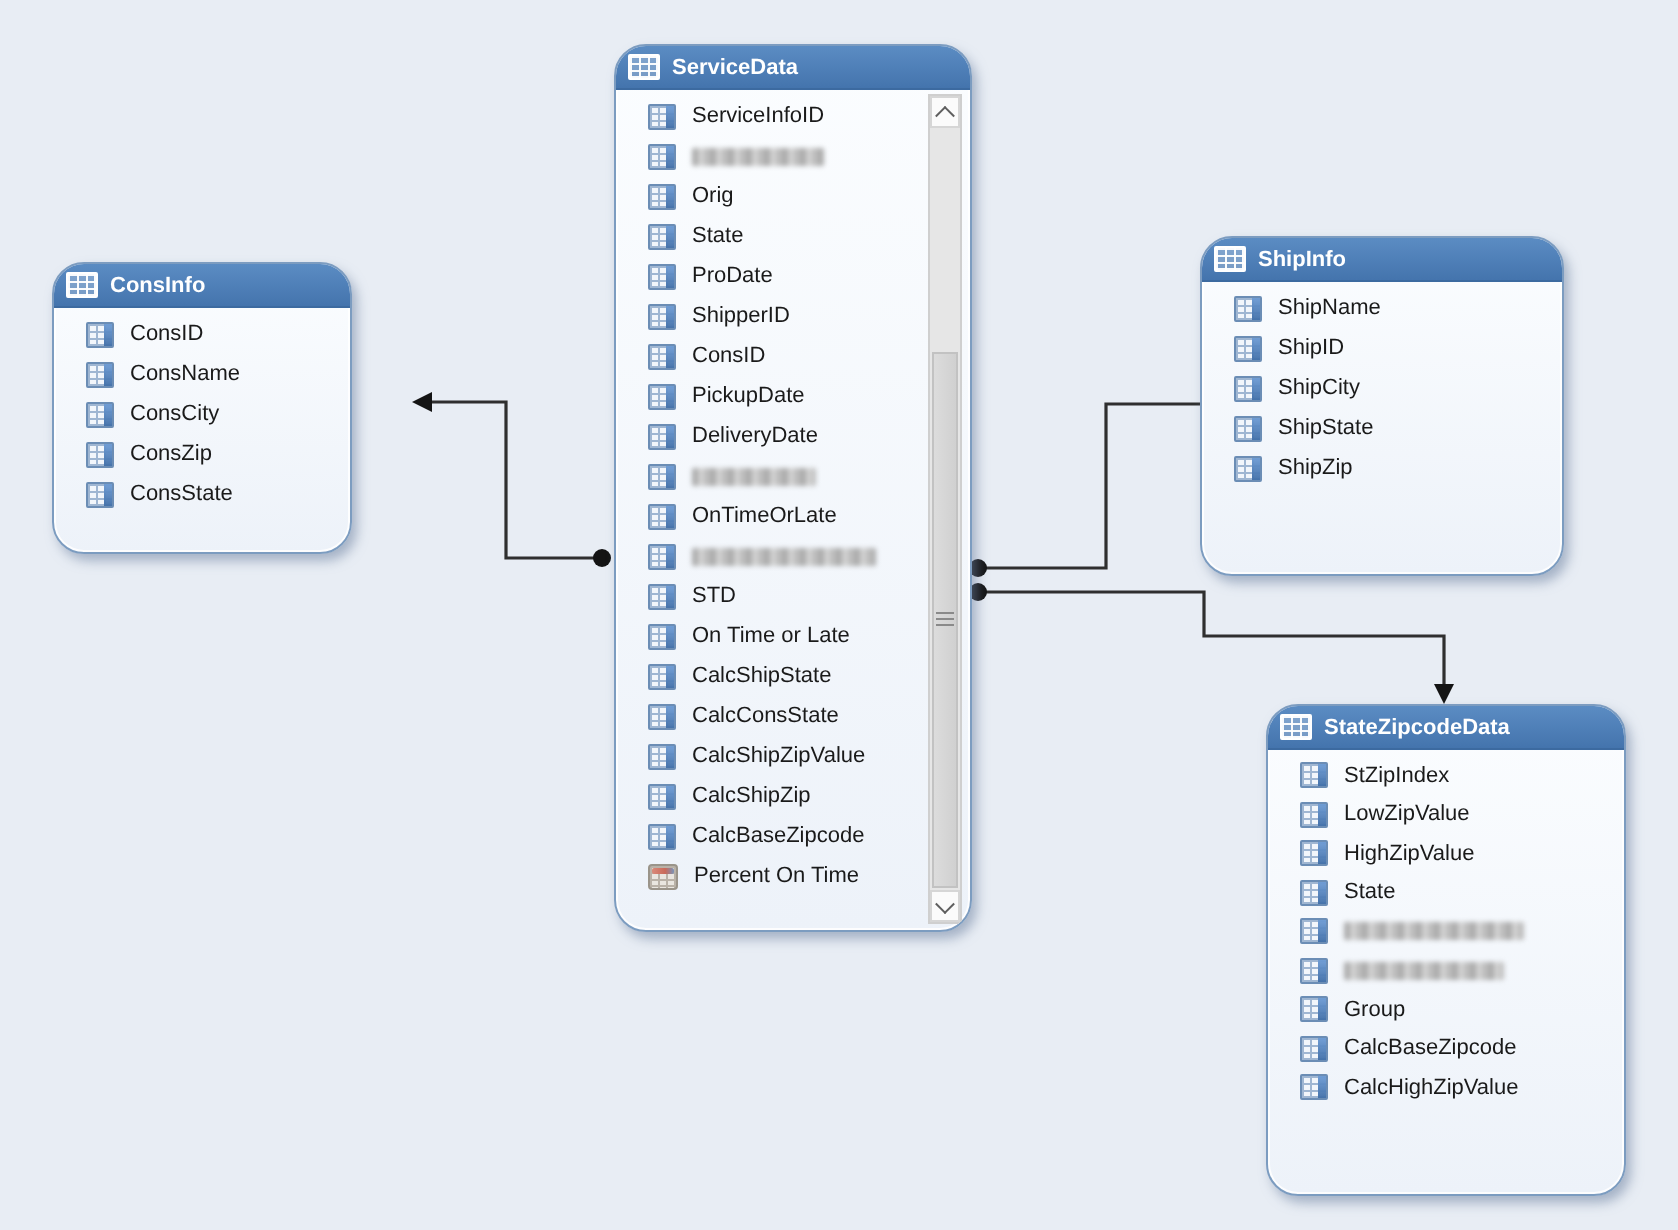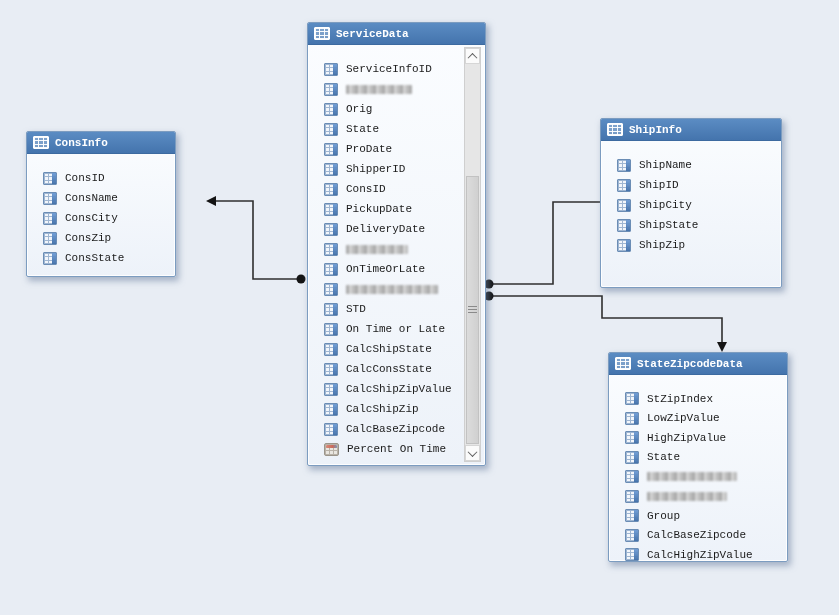--- a/index.html
+++ b/index.html
@@ -12,26 +12,25 @@
   }
   
   .connector-layer{position:absolute;left:0;top:0;z-index:1;}
   .rel-line{fill:none;stroke:var(--line,#2f2f2f);stroke-width:1.6;}
   .rel-dot{fill:#141414;stroke:none;}
   .rel-arrow{fill:#141414;stroke:none;}
   
   .table-panel{
     position:absolute;z-index:2;
     border:1px solid #7c9cc0;
-    border-radius:2px;
+    border-radius:16px;
     background:linear-gradient(180deg,#fbfdff,#edf2f9);
     box-shadow:2.5px 3.5px 6px rgba(110,130,160,.55), inset 0 0 0 1px rgba(255,255,255,.85);
     overflow:hidden;
     box-sizing:border-box;
-    font-family:Liberation Mono, monospace;
   }
   .panel-header{
     height:21px;
     background:linear-gradient(180deg,var(--hdr1,#5b8cc3),var(--hdr2,#4474ad));
     display:flex;align-items:center;
     padding:0 6px;gap:6px;
     border-bottom:1px solid #3c6aa0;
   }
   .panel-title{
     color:#fff;font-size:11px;font-weight:700;
@@ -39,21 +38,21 @@
   }
   .table-icon{
     width:14px;height:11px;flex:0 0 auto;
     background:
       repeating-linear-gradient(90deg, rgba(255,255,255,.95) 0 1px, transparent 1px 4.4px),
       repeating-linear-gradient(180deg, rgba(255,255,255,.95) 0 1px, transparent 1px 3.4px),
       rgba(255,255,255,.25);
     border:1px solid #fff;
     border-radius:1px;
   }
-  .panel-body{padding-top:14px;position:relative;}
+  .panel-body{padding-top:3px;position:relative;}
   .field-row{
     height:var(--rh,20px);
     display:flex;align-items:center;gap:8px;
     padding-left:16px;
     cursor:default;
   }
   .field-label{font-size:11px;color:#1a1a1a;white-space:nowrap;}
   .col-icon{
     width:12px;height:11px;flex:0 0 auto;position:relative;
     background:
@@ -291,21 +290,21 @@
           <span class="col-icon"></span>
           <span class="field-label">ShipState</span>
         </div>
         <div class="field-row">
           <span class="col-icon"></span>
           <span class="field-label">ShipZip</span>
         </div>
       </div>
   </div>
 
-  <div class="table-panel" style="left:608px;top:352px;width:180px;height:210px;--rh:19.5px;">
+  <div class="table-panel" style="left:633px;top:352px;width:180px;height:246px;--rh:19.5px;">
     <div class="panel-header">
       <span class="table-icon"></span>
       <span class="panel-title">StateZipcodeData</span>
     </div>
     <div class="panel-body">
         <div class="field-row">
           <span class="col-icon"></span>
           <span class="field-label">StZipIndex</span>
         </div>
         <div class="field-row">

